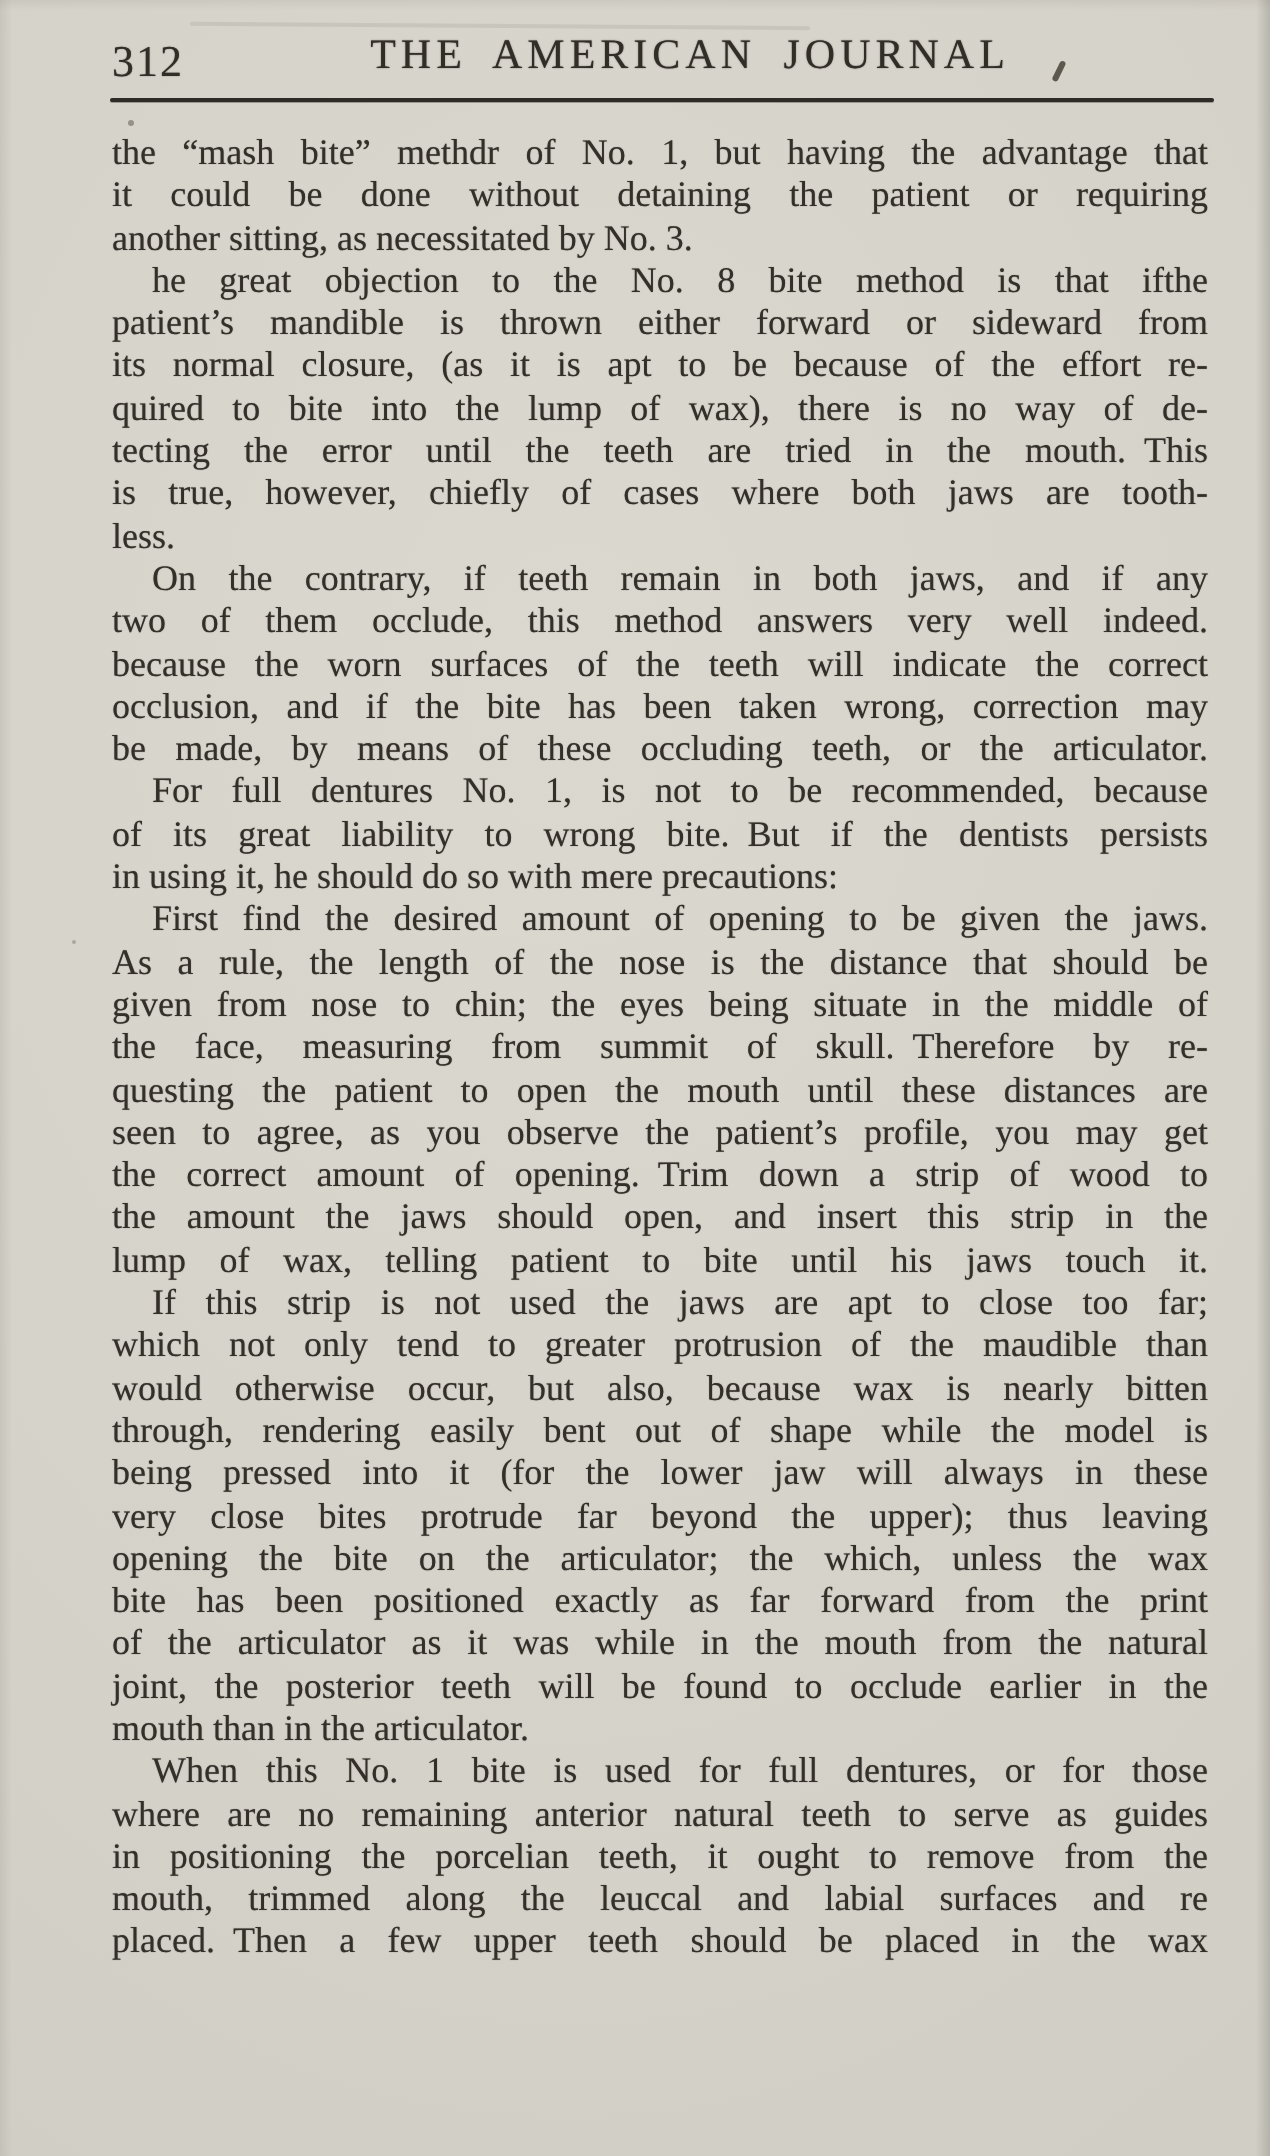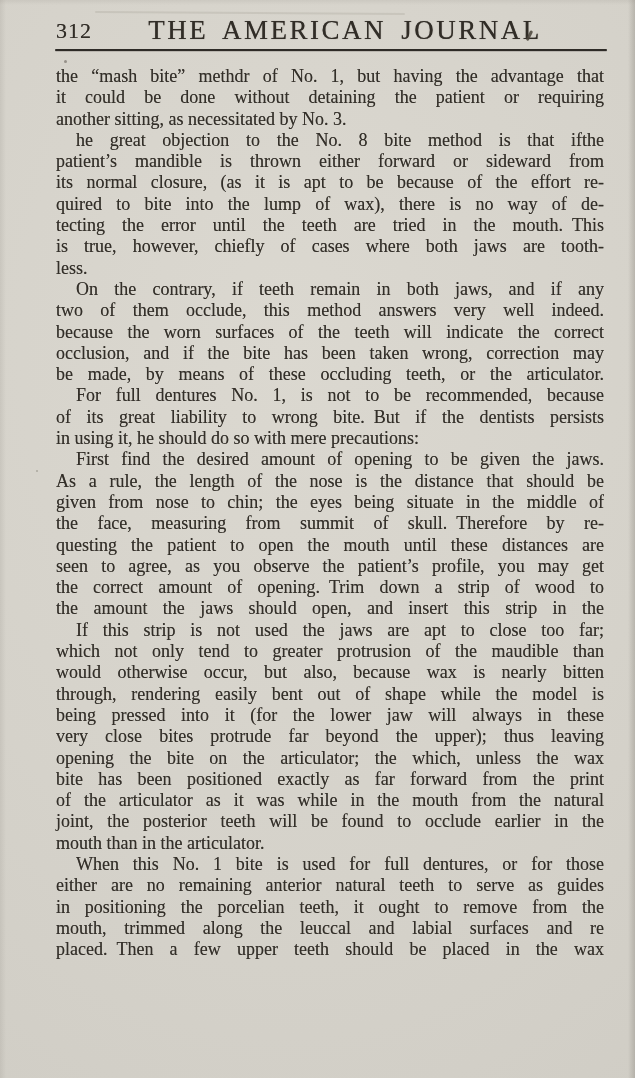--- a/index.html
+++ b/index.html
@@ -50,21 +50,21 @@
     position: absolute;
     left: 0; top: 4px;
     font-size: 22px;
     letter-spacing: 1px;
     text-shadow: 0 0 .6px rgba(45,40,34,.65);
   }
   .journal-title {
     position: absolute;
     left: 40px; right: 10px; top: 1px;
     text-align: center;
-    font-size: 27px;
+    font-size: 21px;
     letter-spacing: 2.5px;
     word-spacing: 6px;
     text-shadow: 0 0 .7px rgba(45,40,34,.7);
     white-space: nowrap;
   }
   .pen-mark {
     position: absolute;
     left: 528px; top: 30px;
     width: 2.5px; height: 11px;
     background: #49433a;
@@ -144,35 +144,36 @@
       </div>
       <div class="paragraph">
         <div class="line indent">First find the desired amount of opening to be given the jaws.</div>
         <div class="line">As a rule, the length of the nose is the distance that should be</div>
         <div class="line">given from nose to chin; the eyes being situate in the middle of</div>
         <div class="line">the face, measuring from summit of skull. Therefore by re-</div>
         <div class="line">questing the patient to open the mouth until these distances are</div>
         <div class="line">seen to agree, as you observe the patient’s profile, you may get</div>
         <div class="line">the correct amount of opening. Trim down a strip of wood to</div>
         <div class="line">the amount the jaws should open, and insert this strip in the</div>
+        <div class="line">lump of wax, telling patient to bite until his jaws touch it.</div>
       </div>
       <div class="paragraph">
         <div class="line indent">If this strip is not used the jaws are apt to close too far;</div>
         <div class="line">which not only tend to greater protrusion of the maudible than</div>
         <div class="line">would otherwise occur, but also, because wax is nearly bitten</div>
         <div class="line">through, rendering easily bent out of shape while the model is</div>
         <div class="line">being pressed into it (for the lower jaw will always in these</div>
         <div class="line">very close bites protrude far beyond the upper); thus leaving</div>
         <div class="line">opening the bite on the articulator; the which, unless the wax</div>
         <div class="line">bite has been positioned exactly as far forward from the print</div>
         <div class="line">of the articulator as it was while in the mouth from the natural</div>
         <div class="line">joint, the posterior teeth will be found to occlude earlier in the</div>
         <div class="line lastleft">mouth than in the articulator.</div>
       </div>
       <div class="paragraph">
         <div class="line indent">When this No. 1 bite is used for full dentures, or for those</div>
-        <div class="line">either are no remaining anterior natural teeth to serve as guides</div>
+        <div class="line">where are no remaining anterior natural teeth to serve as guides</div>
         <div class="line">in positioning the porcelian teeth, it ought to remove from the</div>
         <div class="line">mouth, trimmed along the leuccal and labial surfaces and re</div>
         <div class="line">placed. Then a few upper teeth should be placed in the wax</div>
       </div>
     </div>
 </div>
 
 </body></html>

